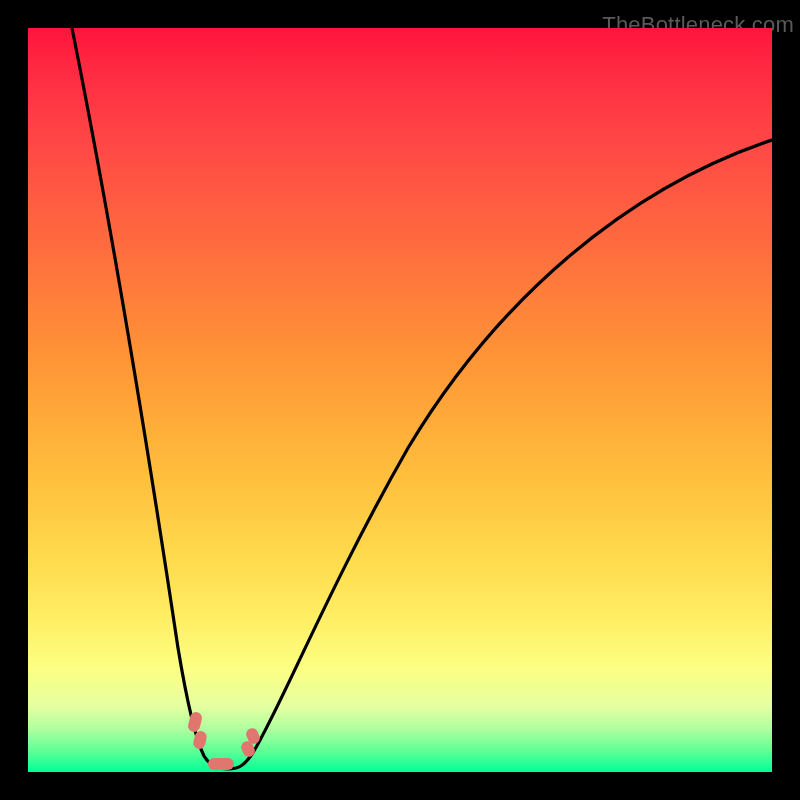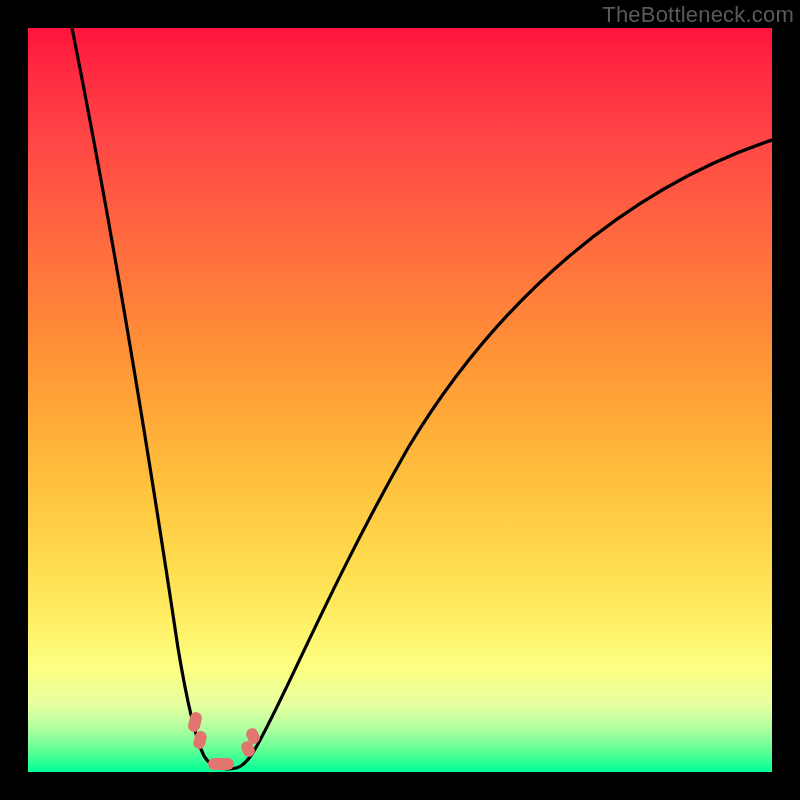--- a/index.html
+++ b/index.html
@@ -37,21 +37,21 @@
       #fff066 80%,
       #fcff82 86%,
       #e6ffa0 91%,
       #b4ffa0 94%,
       #64ff96 97%,
       #00ff96 100%
     );
   }
   .watermark {
     position: absolute;
-    top: 2px;
+    top: 12px;
     right: 6px;
     color: #5a5a5a;
     font-size: 22px;
     font-weight: 500;
     letter-spacing: 0.2px;
     user-select: none;
   }
   svg.curve {
     position: absolute;
     left: 0;

